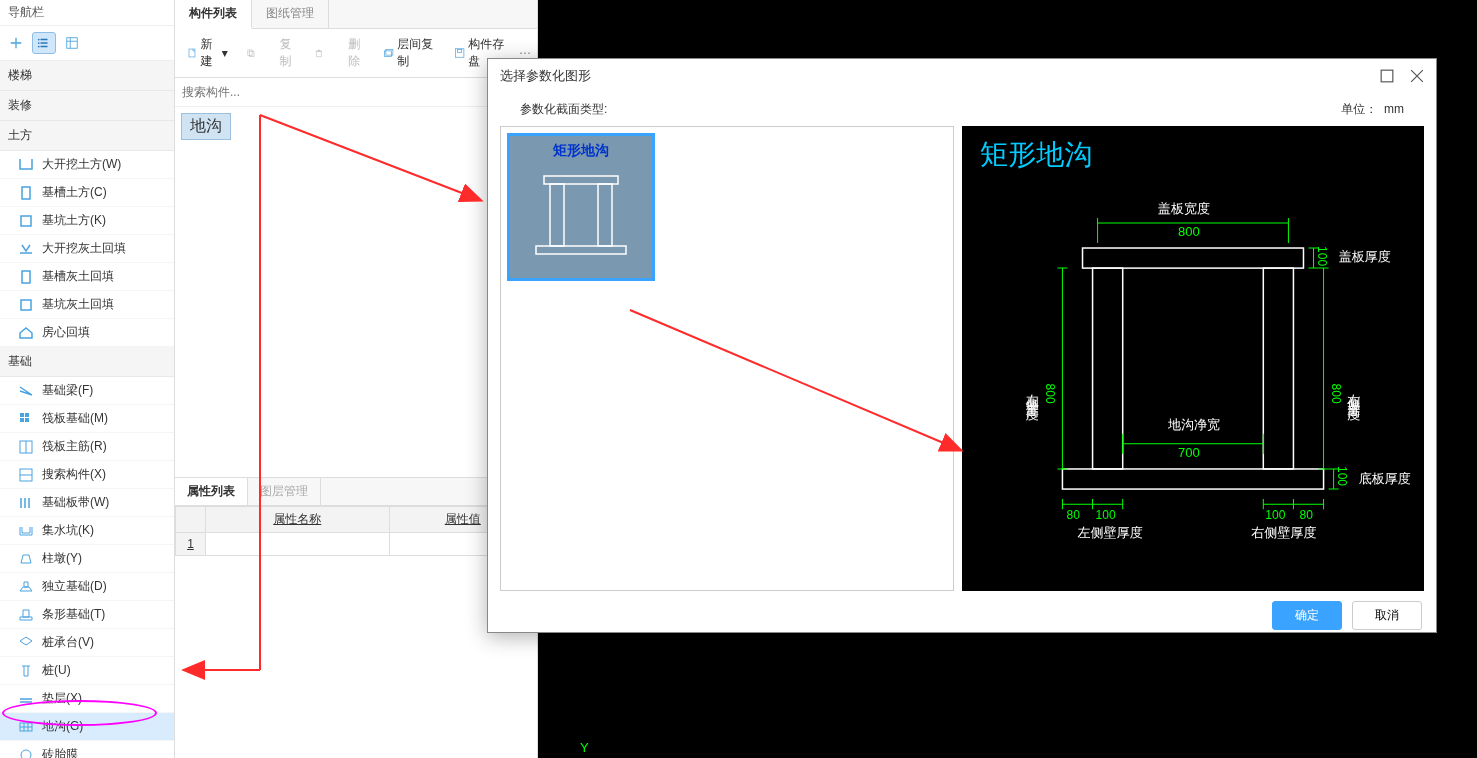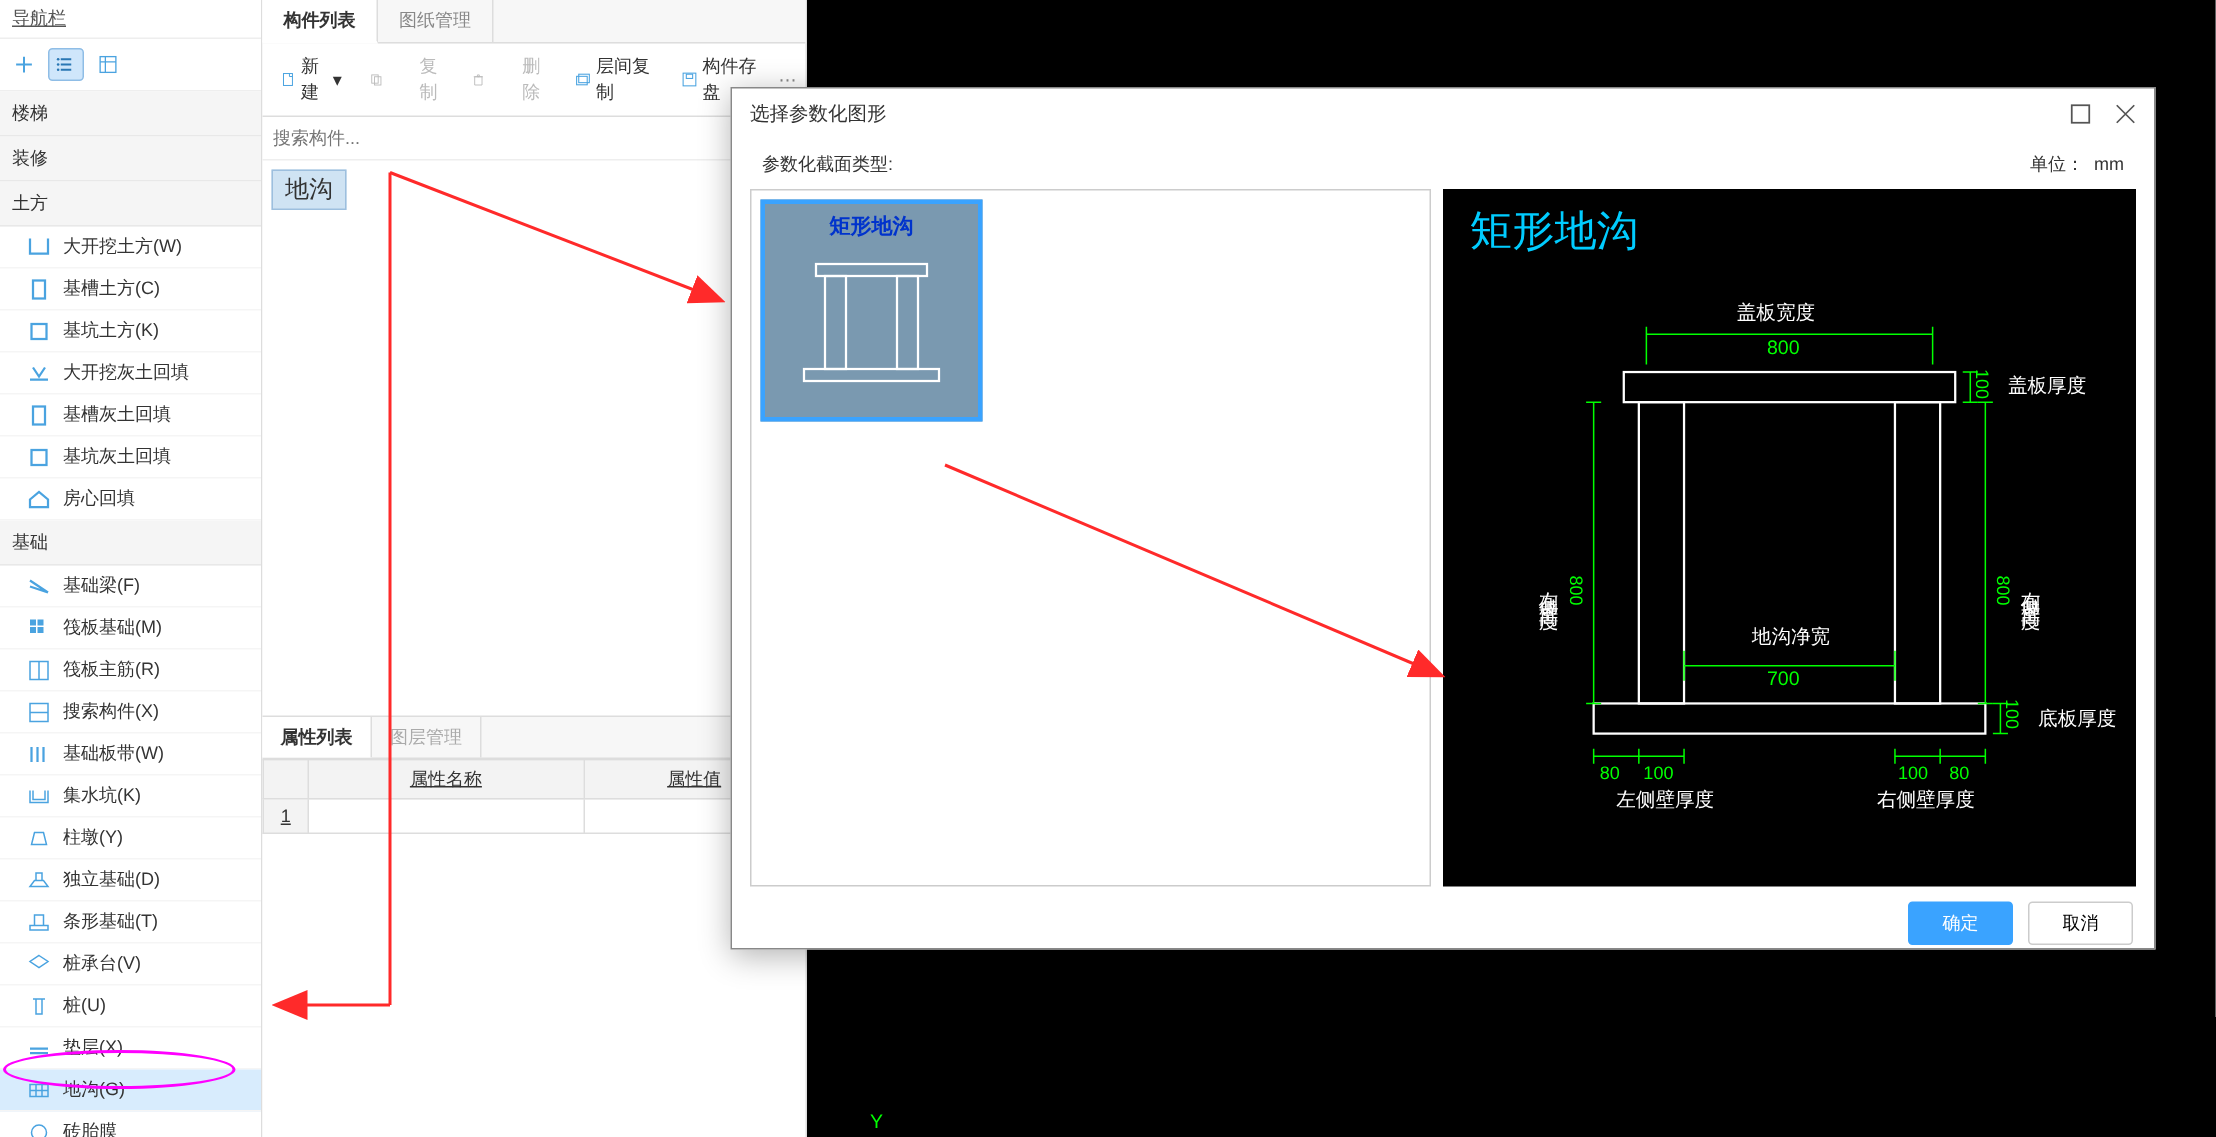--- a/index.html
+++ b/index.html
@@ -1,20 +1,20 @@
 <!DOCTYPE html>
 <html><head>
 <meta charset="utf-8">
 <style>
 * { box-sizing: border-box; margin: 0; padding: 0; font-family: "Microsoft YaHei", Arial, sans-serif; }
 body { background: #fff; font-size: 12px; color: #333; width: 1477px; height: 758px; overflow: hidden; position: relative; }
 
 
 .sidebar { position: absolute; left: 0; top: 0; width: 175px; height: 758px; background: #fff; border-right: 1px solid #ddd; }
-.sidebar-title { padding: 4px 8px; font-size: 12px; color: #555; border-bottom: 1px solid #eee; text-decoration: underline; }
+.sidebar-title { padding: 4px 8px; font-size: 12px; color: #555; border-bottom: 1px solid #eee; }
 .nav-icons { display: flex; gap: 4px; padding: 6px 4px; border-bottom: 1px solid #eee; }
 .nav-icon-btn { width: 24px; height: 22px; border: 1px solid transparent; background: transparent; display: flex; align-items: center; justify-content: center; cursor: pointer; border-radius: 3px; }
 .nav-icon-btn.active { background: #cfe6fb; border: 1px solid #8fbde6; }
 .nav-icon-btn svg { width: 14px; height: 14px; }
 .cat-header { padding: 6px 8px; background: #f5f5f5; border-bottom: 1px solid #e8e8e8; font-size: 12px; }
 .cat-list { overflow-y: auto; }
 .cat-item { display: flex; align-items: center; padding: 5px 8px 5px 18px; gap: 8px; cursor: pointer; border-bottom: 1px solid #f5f5f5; }
 .cat-item.selected { background: #d8ecfd; }
 .cat-item svg { width: 16px; height: 16px; flex-shrink: 0; }
 .cat-item span { font-size: 12px; }
@@ -46,21 +46,21 @@
 
 
 .canvas-bg { position: absolute; left: 538px; top: 0; width: 939px; height: 758px; background: #000; }
 .axis-y { position: absolute; left: 580px; top: 740px; color: #00ff00; font-size: 13px; }
 
 
 .dialog { position: absolute; left: 487px; top: 58px; width: 950px; height: 575px; background: #fff; border: 1px solid #888; box-shadow: 0 4px 20px rgba(0,0,0,0.3); display: flex; flex-direction: column; }
 .dlg-titlebar { display: flex; align-items: center; justify-content: space-between; padding: 8px 12px; font-size: 13px; gap: 11px; }
 .dlg-winbtns { display: flex; gap: 16px; }
 .dlg-winbtn { width: 14px; height: 14px; cursor: pointer; display: flex; align-items: center; justify-content: center; }
-.dlg-row2 { display: flex; justify-content: space-between; padding: 8px 20px; font-size: 12px; }
+.dlg-row2 { display: flex; justify-content: space-between; padding: 8px 32px; font-size: 12px; }
 .dlg-body { flex: 1; display: flex; padding: 0 12px; gap: 8px; }
 .dlg-left { width: 454px; border: 1px solid #ccc; background: #fff; padding: 6px; }
 .shape-card { width: 148px; height: 148px; border: 3px solid #3aa3ff; background: #7a99b0; display: flex; flex-direction: column; align-items: center; padding: 6px; cursor: pointer; }
 .shape-card-title { color: #0033cc; font-weight: bold; font-size: 14px; margin-bottom: 6px; }
 .shape-icon { width: 110px; height: 100px; position: relative; }
 .dlg-right { flex: 1; background: #000; position: relative; }
 .dlg-footer { display: flex; justify-content: flex-end; gap: 10px; padding: 10px 14px; }
 .btn { padding: 5px 22px; border: 1px solid #ccc; border-radius: 3px; background: #fff; cursor: pointer; font-size: 12px; }
 .btn.primary { background: #3aa3ff; color: #fff; border-color: #3aa3ff; }
 

